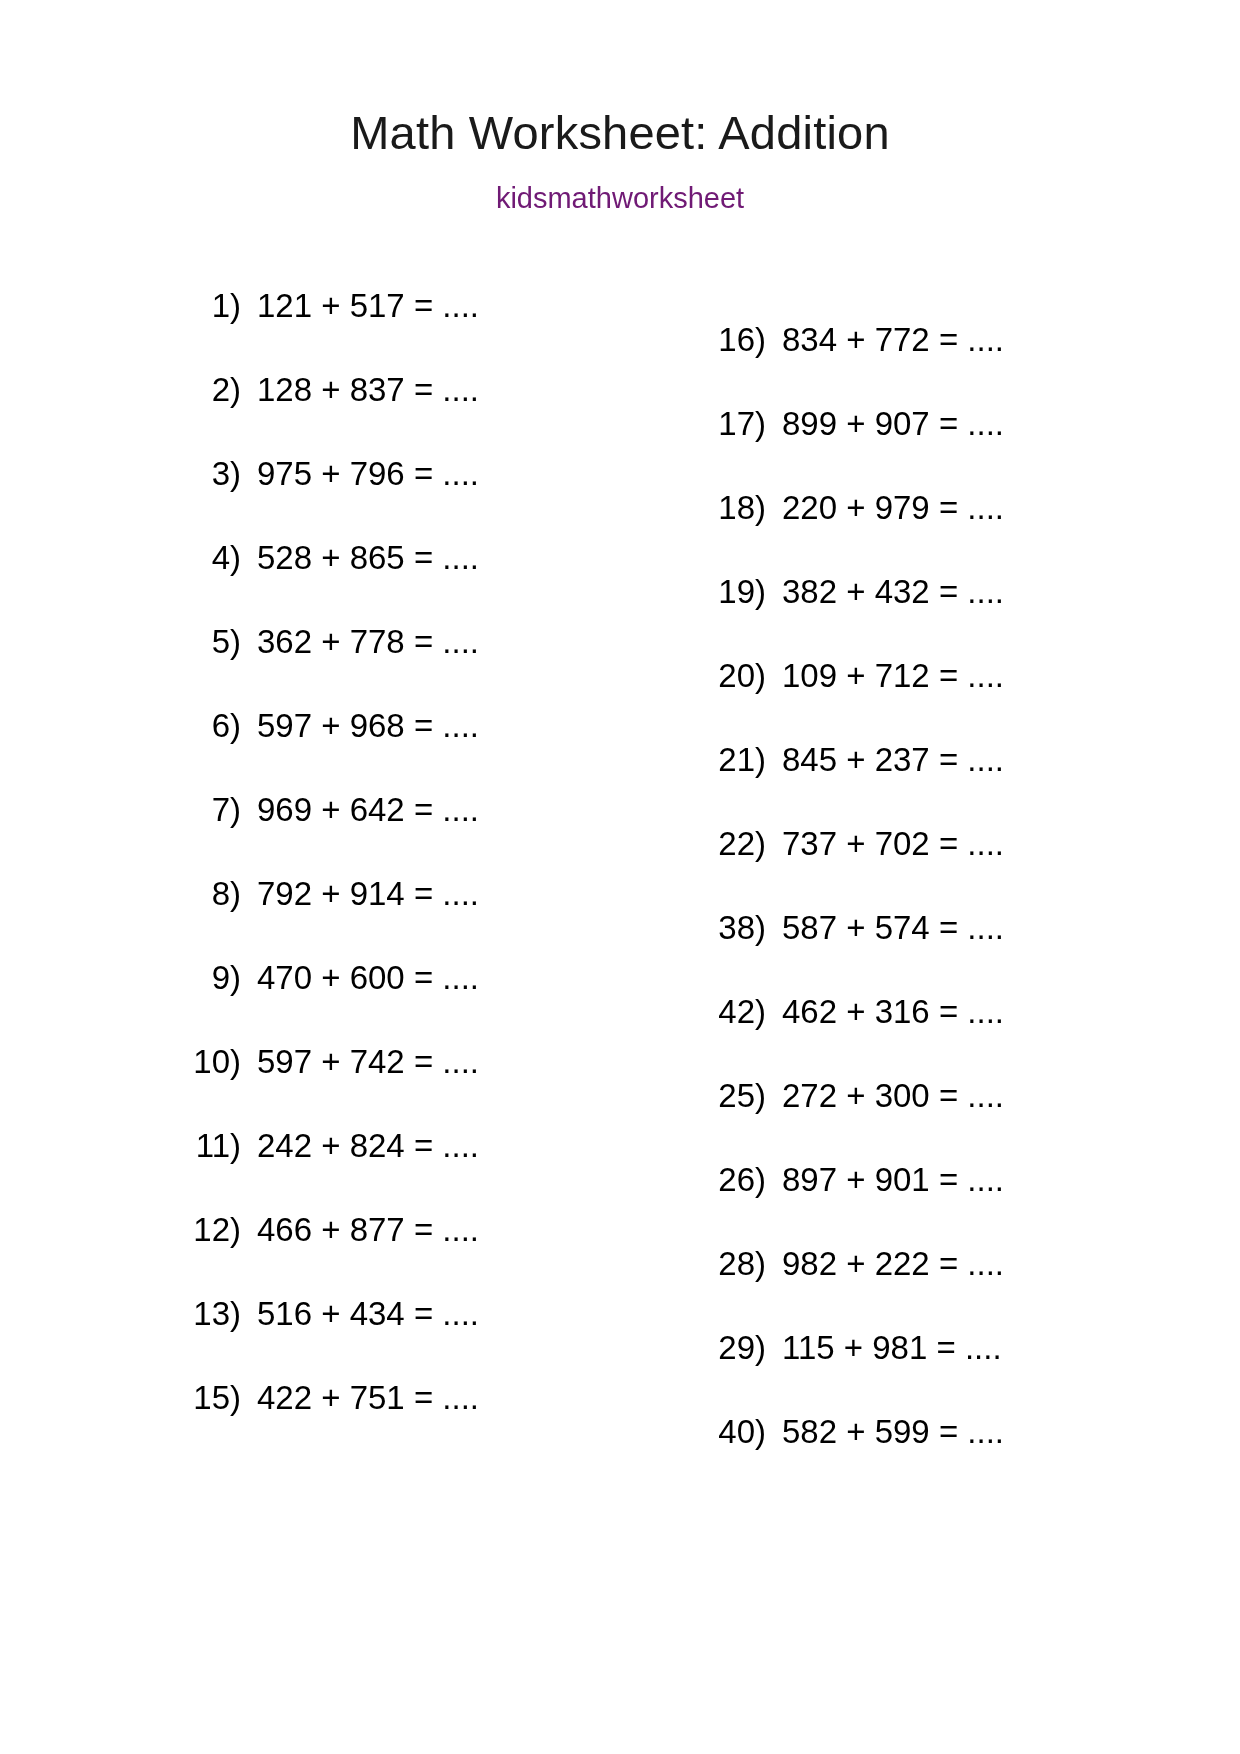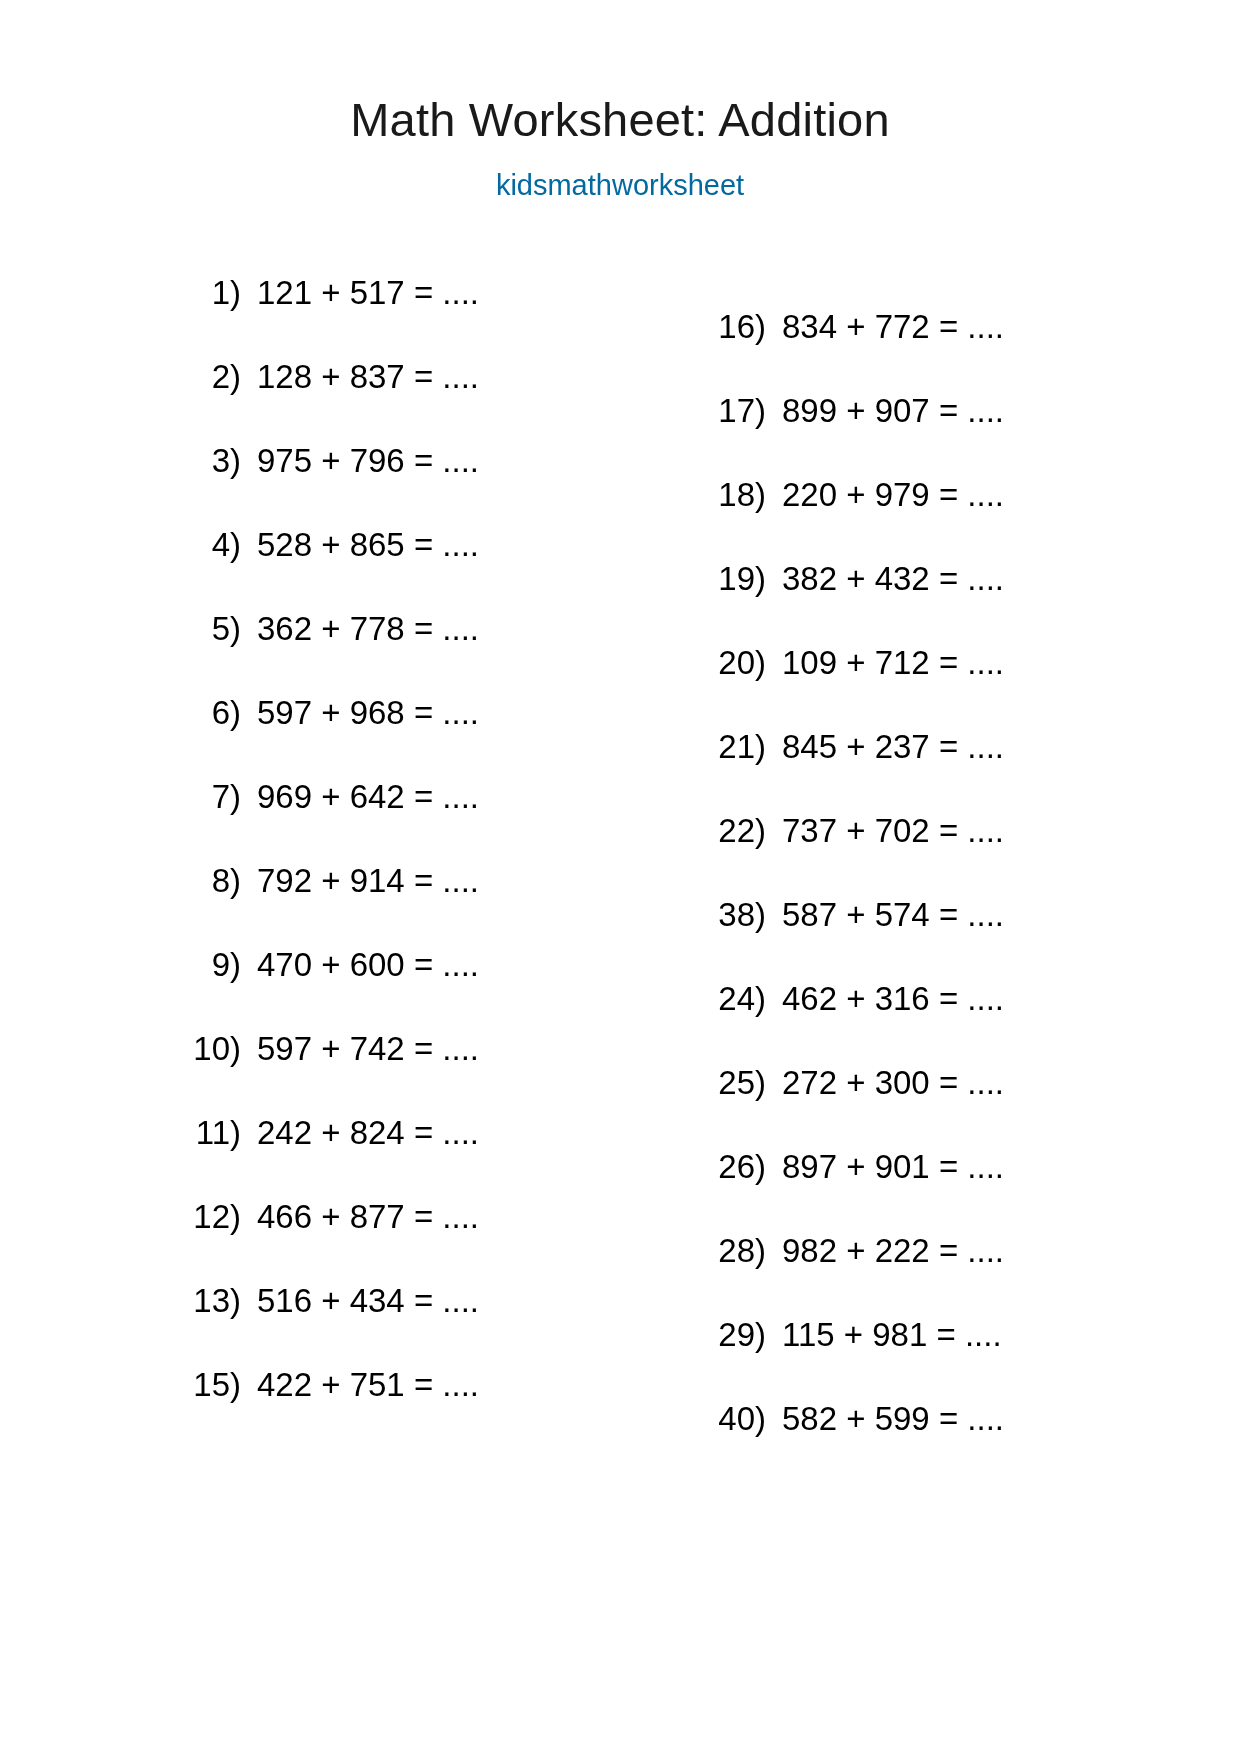--- a/index.html
+++ b/index.html
@@ -12,36 +12,36 @@
     height: 1754px;
     font-family: "Liberation Sans", sans-serif;
     color: #000000;
     position: relative;
     overflow: hidden;
   }
   .sheet {
     width: 1240px;
     height: 1754px;
     box-sizing: border-box;
-    padding: 0;
+    padding: 13px;
   }
   .title {
     text-align: center;
     font-size: 47px;
     font-weight: 400;
     color: #1a1a1a;
     margin: 0;
     padding-top: 92px;
     letter-spacing: 0.2px;
   }
   .subtitle {
     text-align: center;
     font-size: 29px;
     font-weight: 400;
-    color: #0369a1;
+    color: #701a75;
     margin: 0;
     padding-top: 22px;
   }
   .problems {
     margin-top: 72px;
     display: flex;
     flex-direction: row;
     justify-content: center;
     gap: 0px;
   }
@@ -173,21 +173,21 @@
         </div>
       <div class="problem">
           <span class="pnum">22)</span>
           <span class="pexpr">737 + 702 = ....</span>
         </div>
       <div class="problem">
           <span class="pnum">38)</span>
           <span class="pexpr">587 + 574 = ....</span>
         </div>
       <div class="problem">
-          <span class="pnum">24)</span>
+          <span class="pnum">42)</span>
           <span class="pexpr">462 + 316 = ....</span>
         </div>
       <div class="problem">
           <span class="pnum">25)</span>
           <span class="pexpr">272 + 300 = ....</span>
         </div>
       <div class="problem">
           <span class="pnum">26)</span>
           <span class="pexpr">897 + 901 = ....</span>
         </div>

